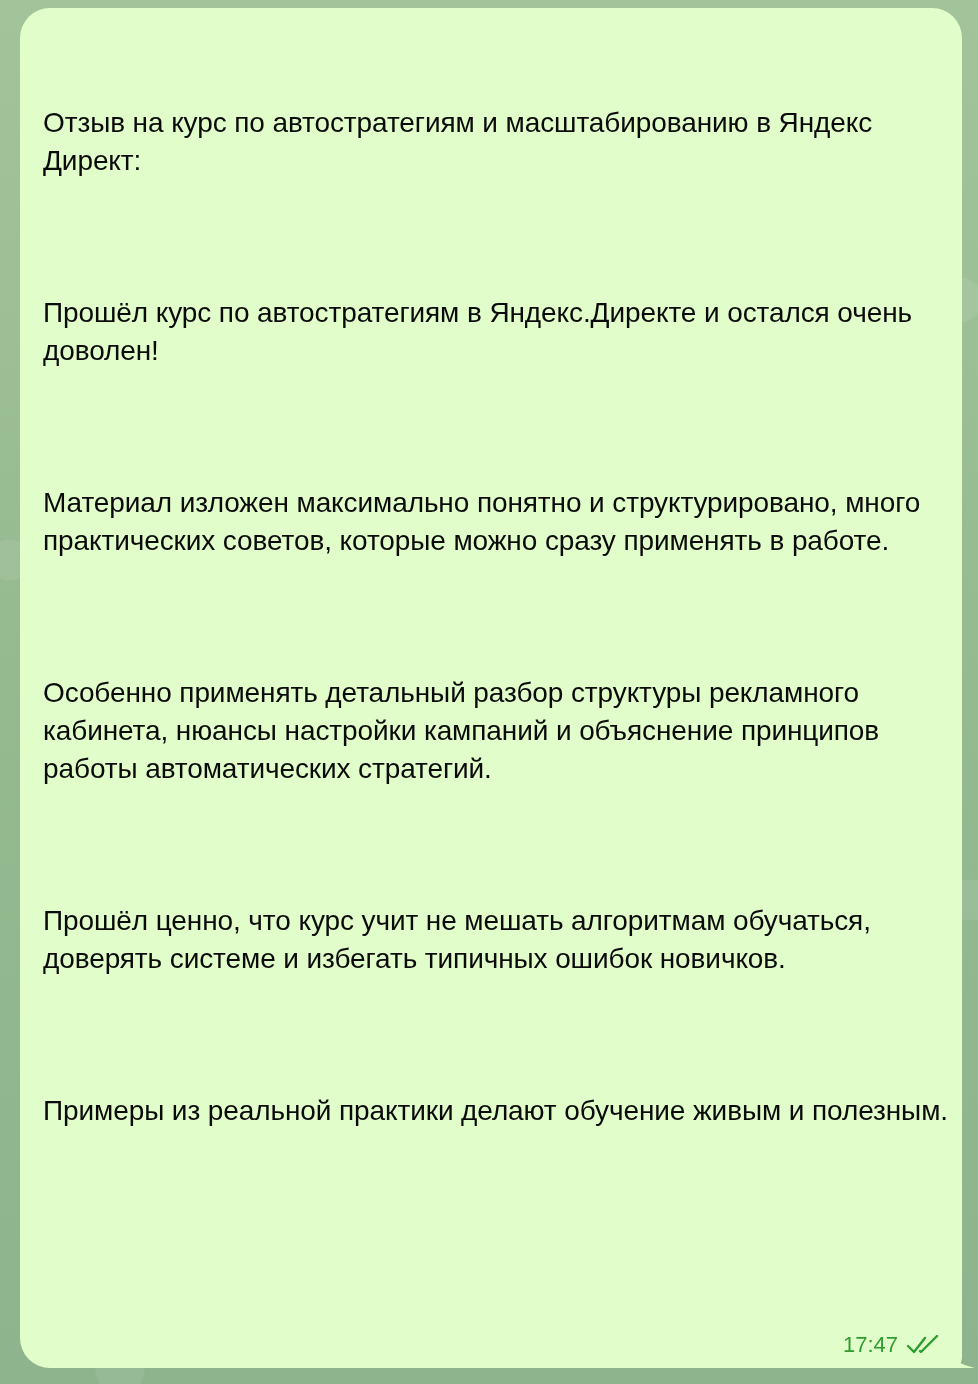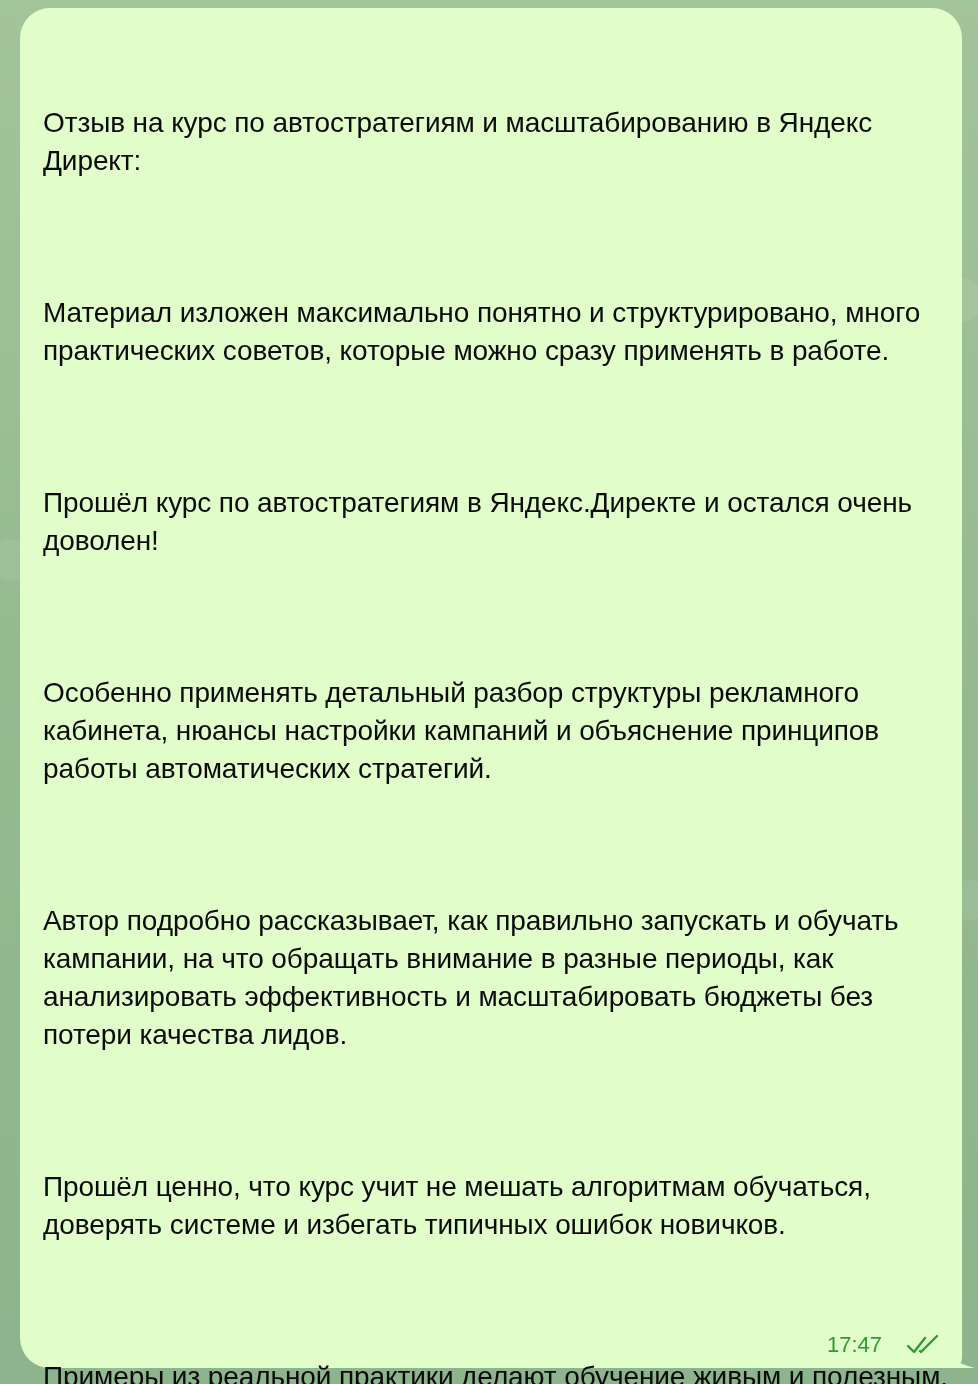--- a/index.html
+++ b/index.html
@@ -64,38 +64,37 @@
     letter-spacing: -0.1px;
   }
   .para { margin: 0 0 38px 0; }
   .para:last-child { margin-bottom: 0; }
   .meta {
     position: absolute;
     right: 22px;
     bottom: 10px;
     display: flex;
     align-items: center;
-    gap: 24px;
+    gap: 8px;
     color: #2e9c2e;
     font-size: 22px;
   }
   .check-icon svg { display: block; }
 </style>
 </head>
 <body>
 
 <div class="bg-pattern"></div>
 
 <div class="bubble">
   <div class="message-text">
     <p class="para">Отзыв на курс по автостратегиям и масштабированию в Яндекс Директ:</p>
+    <p class="para">Прошёл курс по автостратегиям в Яндекс.Директе и остался очень доволен!</p>
     <p class="para">Материал изложен максимально понятно и структурировано, много практических советов, которые можно сразу применять в работе.</p>
-    <p class="para">Прошёл курс по автостратегиям в Яндекс.Директе и остался очень доволен!</p>
     <p class="para">Особенно применять детальный разбор структуры рекламного кабинета, нюансы настройки кампаний и объяснение принципов работы автоматических стратегий.</p>
-    <p class="para">Автор подробно рассказывает, как правильно запускать и обучать кампании, на что обращать внимание в разные периоды, как анализировать эффективность и масштабировать бюджеты без потери качества лидов.</p>
     <p class="para">Прошёл ценно, что курс учит не мешать алгоритмам обучаться, доверять системе и избегать типичных ошибок новичков.</p>
     <p class="para">Примеры из реальной практики делают обучение живым и полезным.</p>
     
     
     
     
   </div>
 
   <div class="meta">
     <span>17:47</span>

